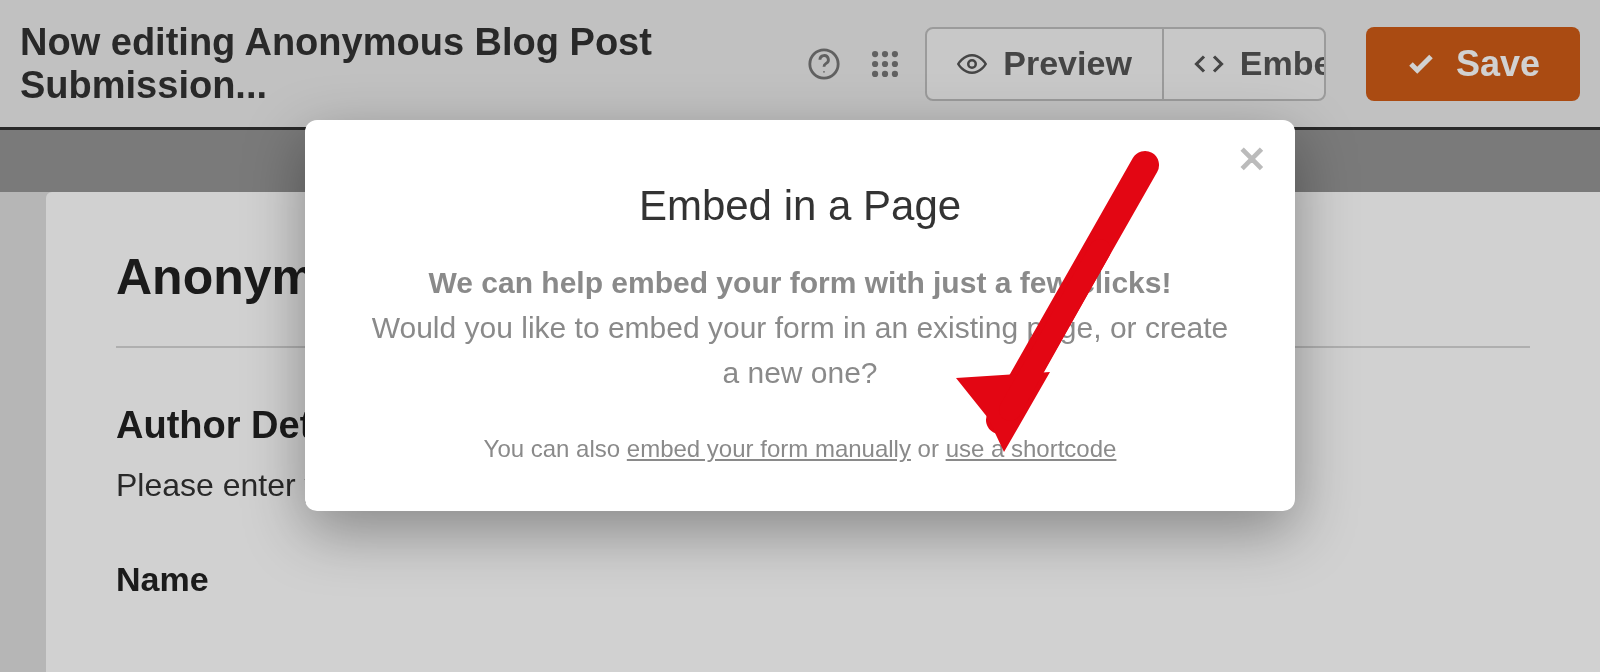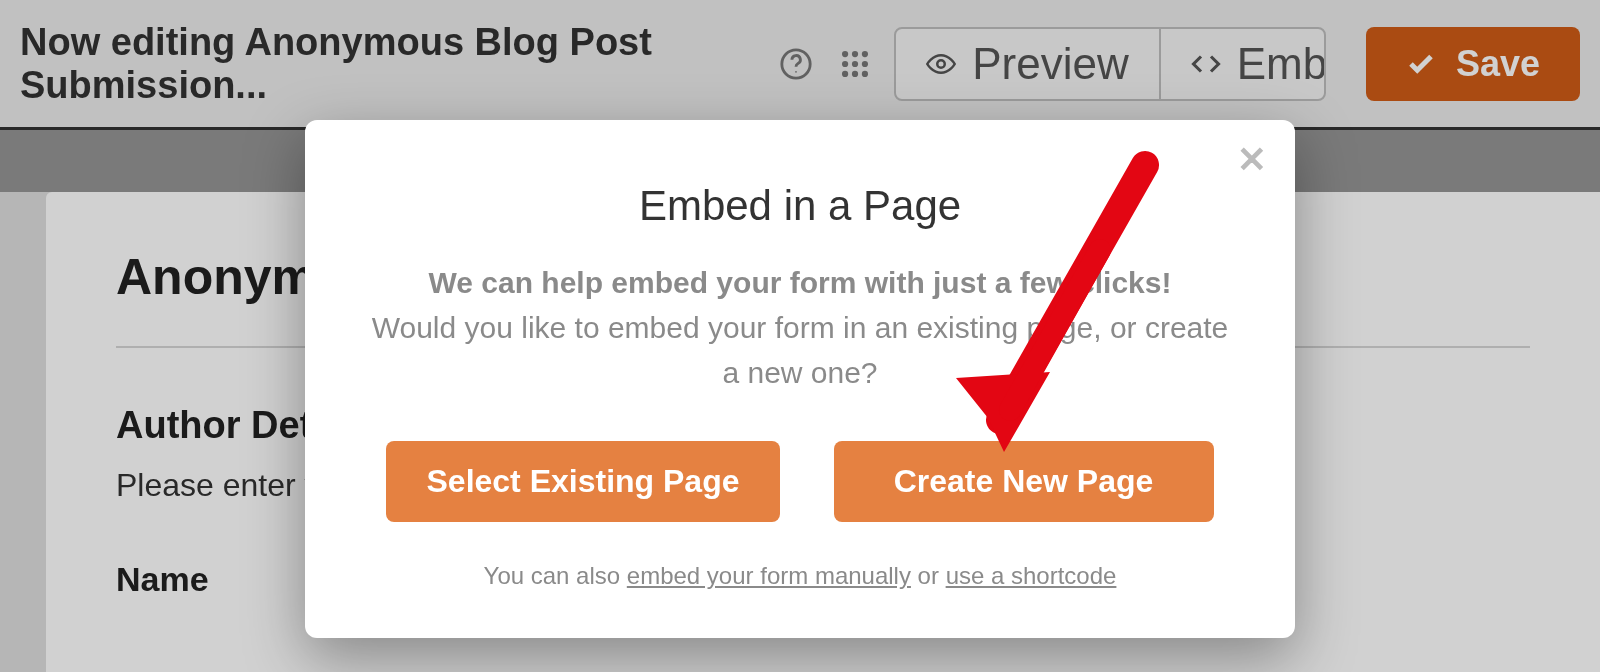--- a/index.html
+++ b/index.html
@@ -25,21 +25,21 @@
     margin: 0 6px; color: #777; border-radius: 6px;
   }
   .tb-icon-btn svg { width: 34px; height: 34px; display: block; }
 
   .seg-group {
     display: flex; border: 2px solid #bdbdbd; border-radius: 8px; overflow: hidden; background: #f4f4f4; margin-left: 10px;
     height: 74px;
   }
   .seg-btn {
     display: flex; align-items: center; gap: 16px; padding: 0 30px;
-    font-size: 44px; font-weight: 400; color: #555;
+    font-size: 34px; font-weight: 700; color: #555;
   }
   .seg-btn + .seg-btn { border-left: 2px solid #bdbdbd; }
   .seg-btn svg { width: 30px; height: 30px; display: block; }
 
   .save-btn {
     margin-left: 40px; height: 74px; padding: 0 40px;
     background: #d05c17; color: #fff; border-radius: 8px;
     display: flex; align-items: center; gap: 20px;
     font-size: 36px; font-weight: 700;
   }
@@ -165,24 +165,20 @@
 
 <div class="scrim"></div>
 
 <div class="modal">
   <div class="modal-close">✕</div>
   <div class="modal-title">Embed in a Page</div>
   <div class="modal-body">
     <span class="lead">We can help embed your form with just a few clicks!</span>
     <span>Would you like to embed your form in an existing page, or create a new one?</span>
   </div>
-  <div class="modal-actions">
-    <div class="m-btn">Select Existing Page</div>
-    <div class="m-btn">Create New Page</div>
-  </div>
   <div class="modal-foot">
     <span>You can also </span><span class="link">embed your form manually</span><span> or </span><span class="link">use a shortcode</span>
   </div>
 </div>
 
 <div class="arrow-wrap">
   <svg viewBox="0 0 260 300">
     <g fill="none" stroke="#e30613" stroke-width="28" stroke-linecap="round">
       <path d="M205 15 L60 270"></path>
     </g>

